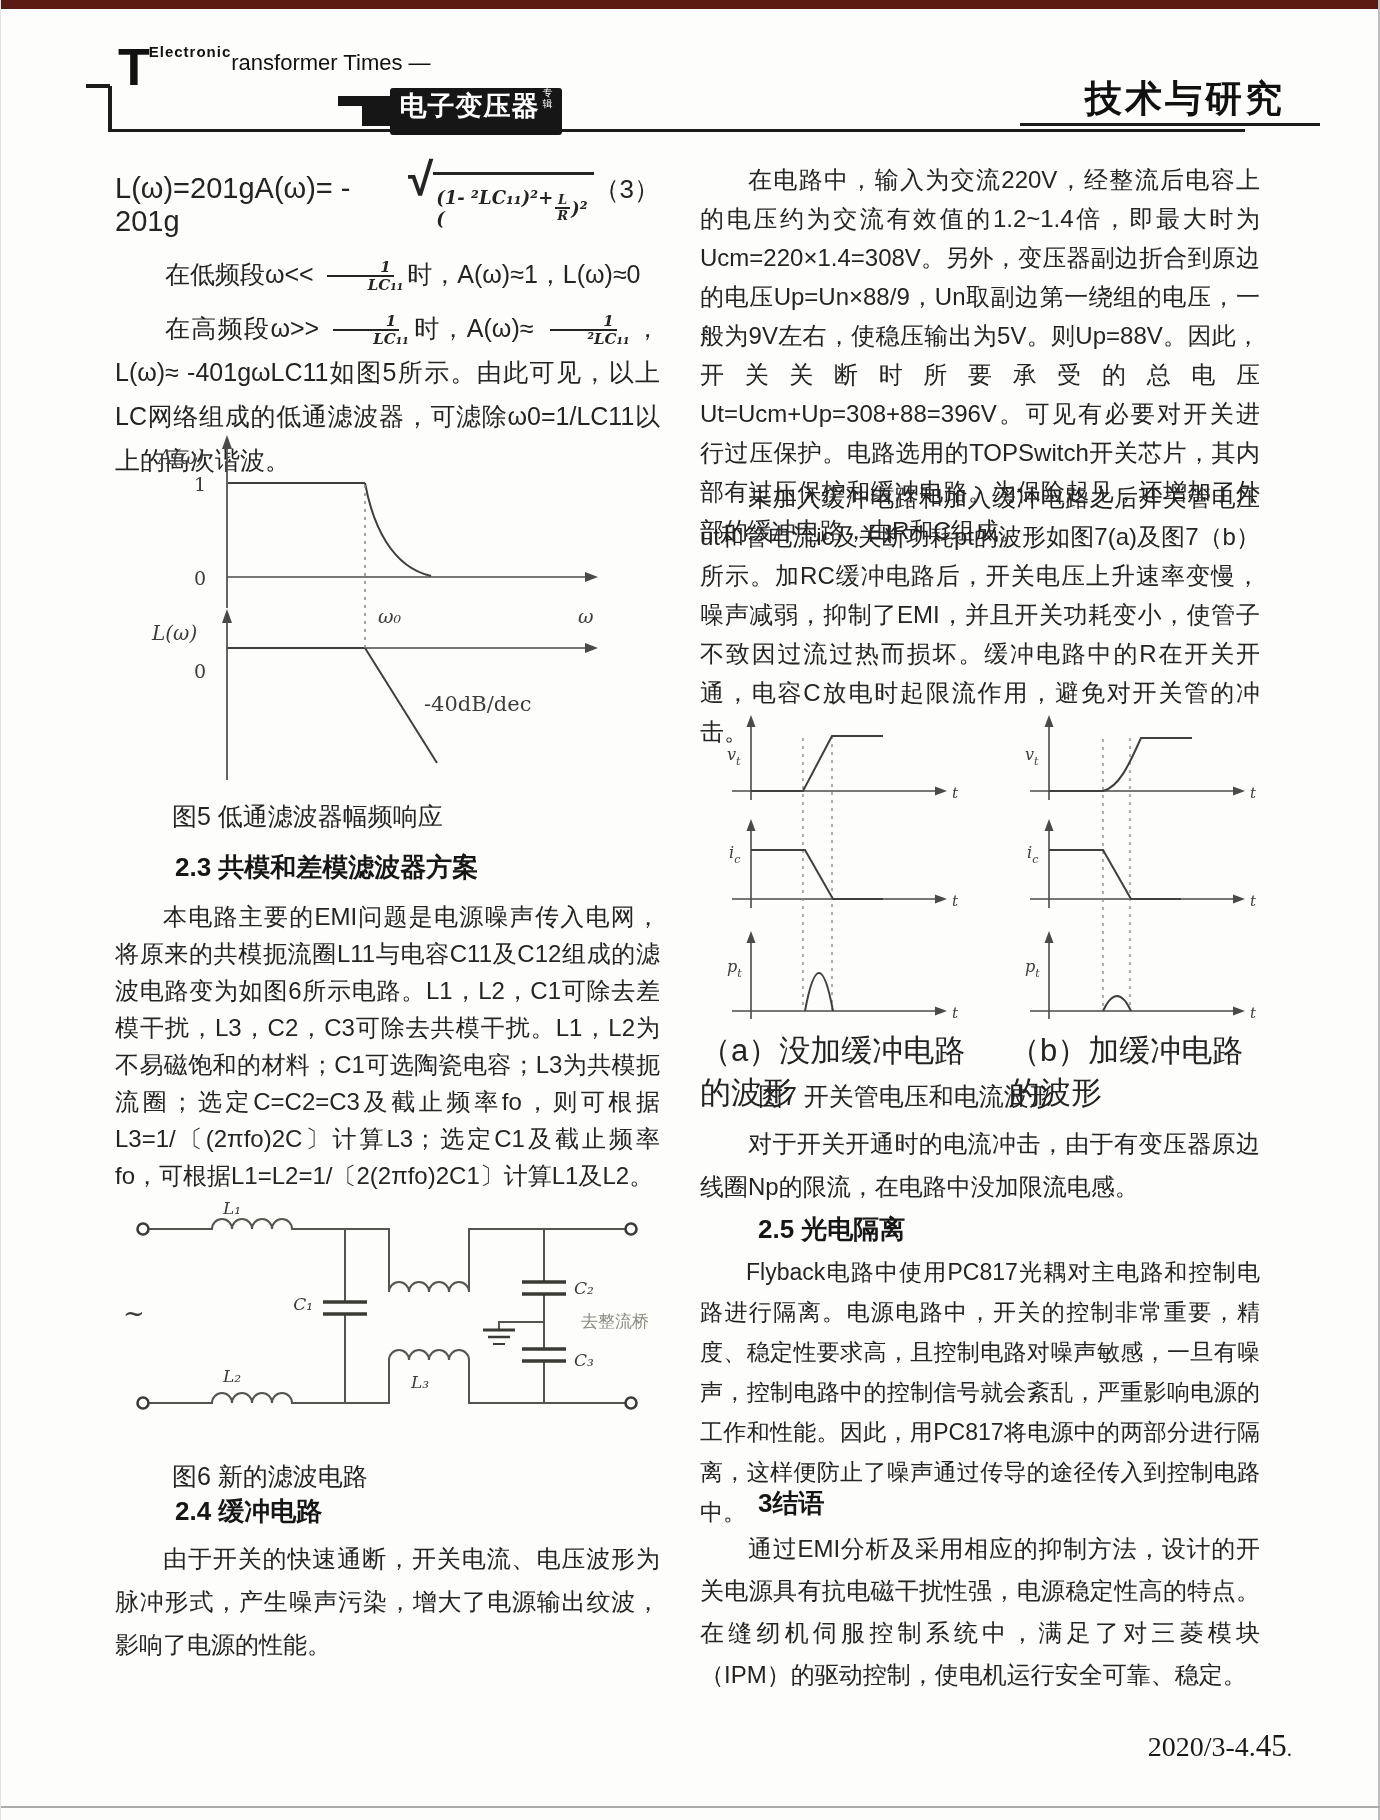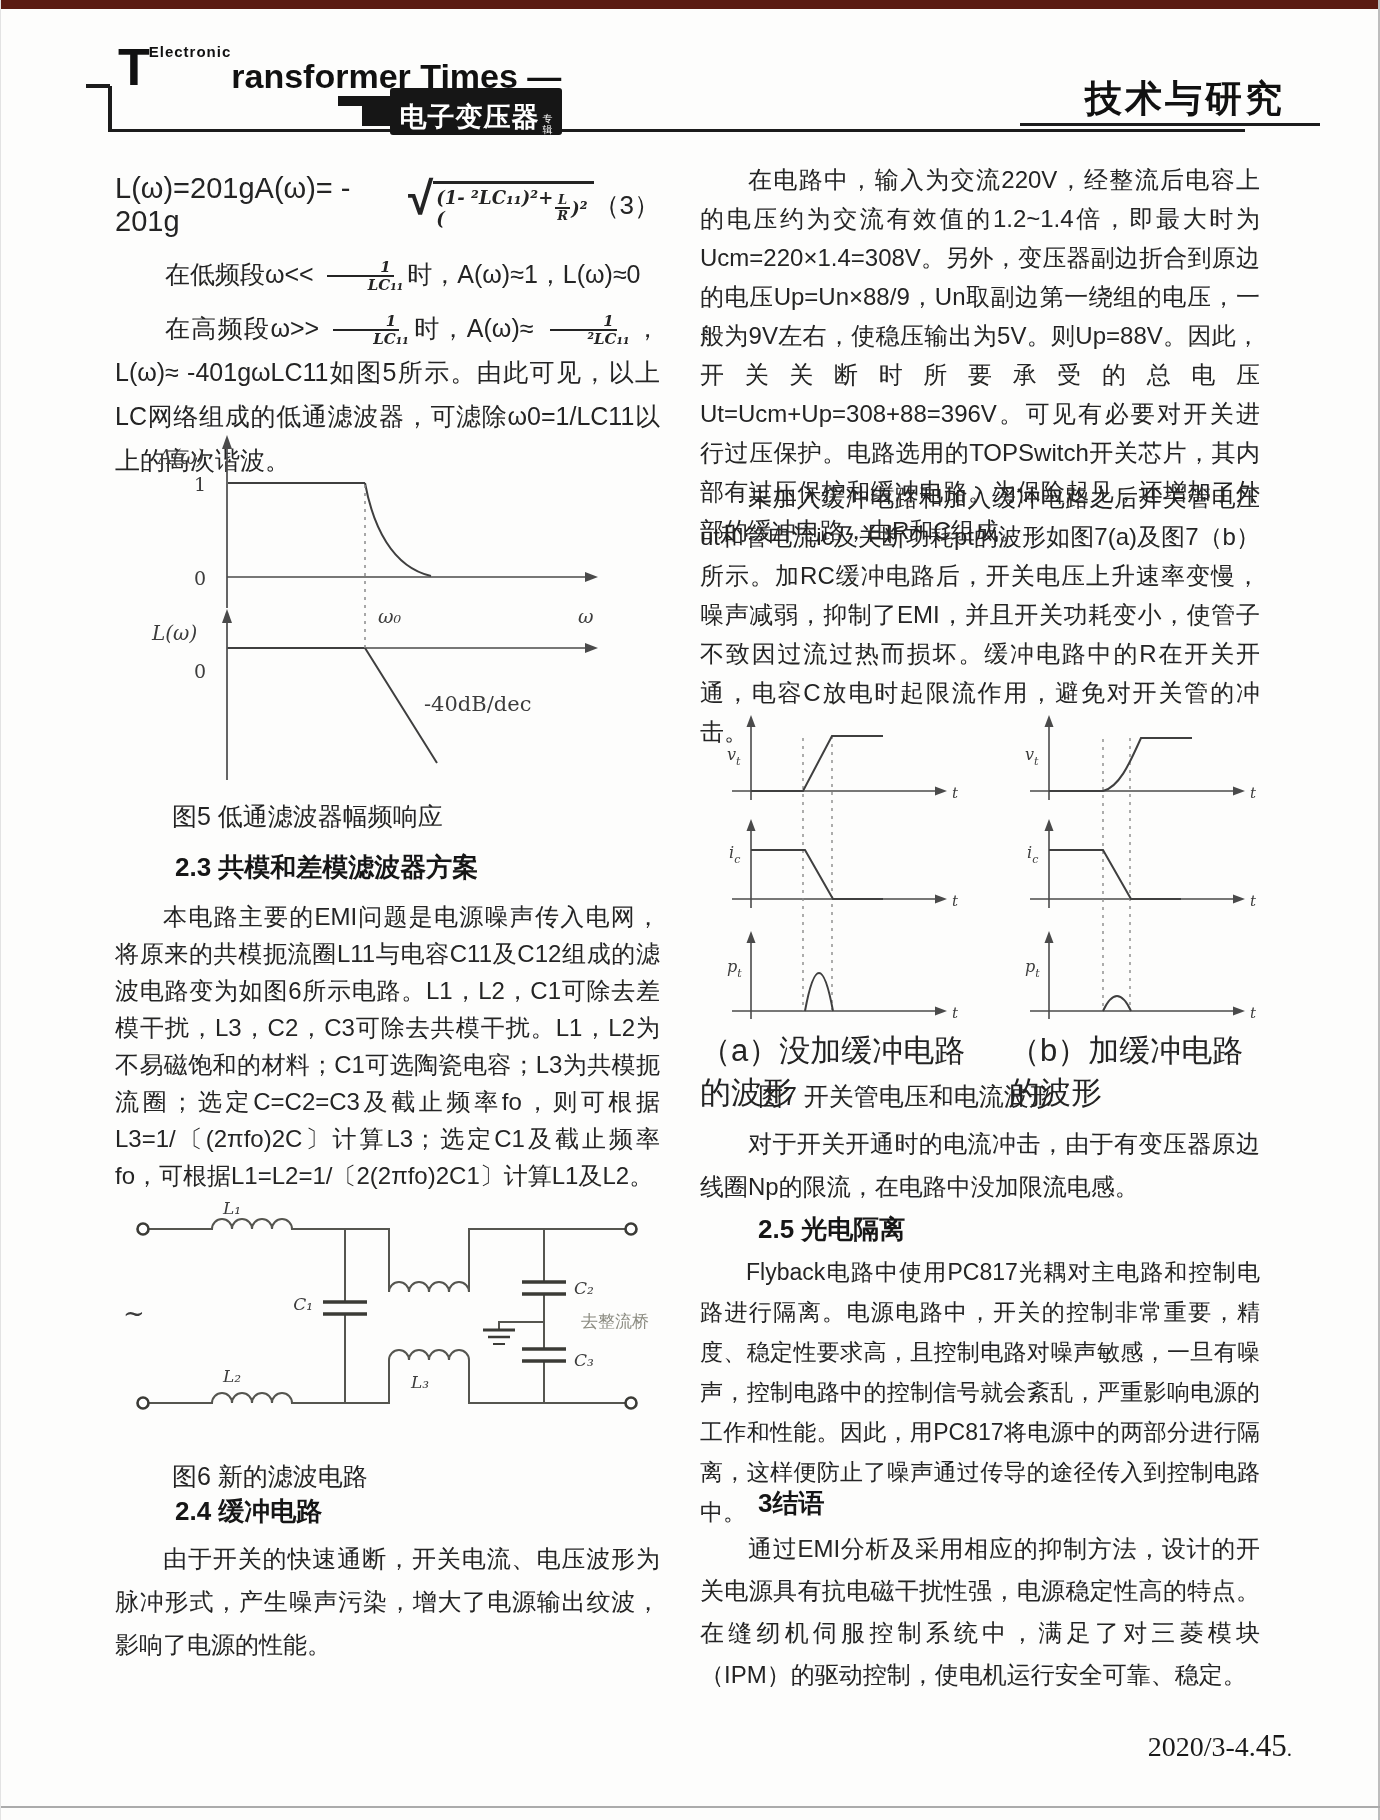--- a/index.html
+++ b/index.html
@@ -8,42 +8,42 @@
   .edge-top{position:absolute;left:0;top:0;width:1380px;height:9px;background:#5a1b12}
   .edge-right{position:absolute;right:0;top:0;width:2px;height:1820px;background:#bdbdbd}
   .edge-bottom{position:absolute;left:0;top:1806px;width:1380px;height:2px;background:#ababab}
   .edge-left{position:absolute;left:0;top:0;width:1px;height:1820px;background:#e3e3e3}
 
   
   .logo{position:absolute;left:118px;top:44px;display:flex;align-items:flex-start;color:#111}
   .logo .bigT{font-size:52px;font-weight:bold;line-height:0.9;letter-spacing:-2px}
   .logo .stack{display:flex;flex-direction:row;margin-left:1px}
   .logo .small{font-size:15px;font-weight:bold;letter-spacing:1px;line-height:1}
-  .logo .main{font-size:34px;font-weight:bold;letter-spacing:0px;line-height:1.05;margin-top:15px}
+  .logo .main{font-size:22px;font-weight:normal;letter-spacing:0px;line-height:1.05;margin-top:7px}
   .hline{position:absolute;background:#1c1c1c}
   .badge-wrap{position:absolute;left:338px;top:88px;width:230px;height:50px}
   .badge-step1{position:absolute;left:0;top:8px;width:54px;height:10px;background:#161616}
   .badge-step2{position:absolute;left:24px;top:18px;width:30px;height:20px;background:#161616}
-  .badge-box{position:absolute;left:52px;top:0;width:172px;height:47px;background:#161616;border-radius:3px;display:flex;align-items:flex-end;justify-content:center;gap:3px}
+  .badge-box{position:absolute;left:52px;top:0;width:172px;height:47px;background:#161616;border-radius:3px;display:flex;align-items:flex-start;justify-content:center;gap:3px}
   .badge-box .txt{color:#fff;font-size:27px;font-weight:bold;letter-spacing:1px}
   .badge-side{display:flex;flex-direction:column;color:#fff;font-size:10px;line-height:1.05}
   .section-title{position:absolute;left:1085px;top:74px;font-size:37px;font-weight:bold;letter-spacing:3px;color:#111}
 
   
   .blk{position:absolute}
   .para{font-size:24px;line-height:39px;text-align:justify;text-indent:2em;color:#242424}
   .para-l{font-size:24px;line-height:37px;text-align:justify;text-indent:2em;color:#242424}
   .head{font-size:26px;font-weight:bold;color:#161616}
   .cap{font-size:25px;color:#242424}
 
   
   .mline{font-size:25px;color:#242424}
   .frac{display:inline-flex;flex-direction:column;align-items:center;vertical-align:middle;line-height:1.1;font-size:15px;margin:0 4px;font-family:"DejaVu Serif",serif;font-weight:bold;font-style:italic}
   .frac .num{border-bottom:2px solid #242424;padding:0 3px}
-  .formula-row{display:flex;align-items:center;width:545px;font-size:29px;color:#242424}
+  .formula-row{display:flex;width:545px;font-size:29px;color:#242424}
   .radsign{font-size:46px;line-height:0.6;font-weight:bold;transform:translateY(-6px)}
   .radicand{border-top:3px solid #242424;font-family:"DejaVu Serif",serif;font-style:italic;font-weight:bold;font-size:18px;padding:3px 6px 0 3px;display:inline-flex;align-items:center}
   .radicand .frac{font-size:13px;margin:0 1px}
   .eqnum{margin-left:auto;font-size:26px}
 
   
   .mlabel{font-family:"DejaVu Serif",serif;font-style:italic;fill:#3c3c3c}
   .mplain{font-family:"DejaVu Serif",serif;fill:#3c3c3c}
   .cjk-note{font-family:"Liberation Sans",sans-serif;fill:#8b8b80}
 

